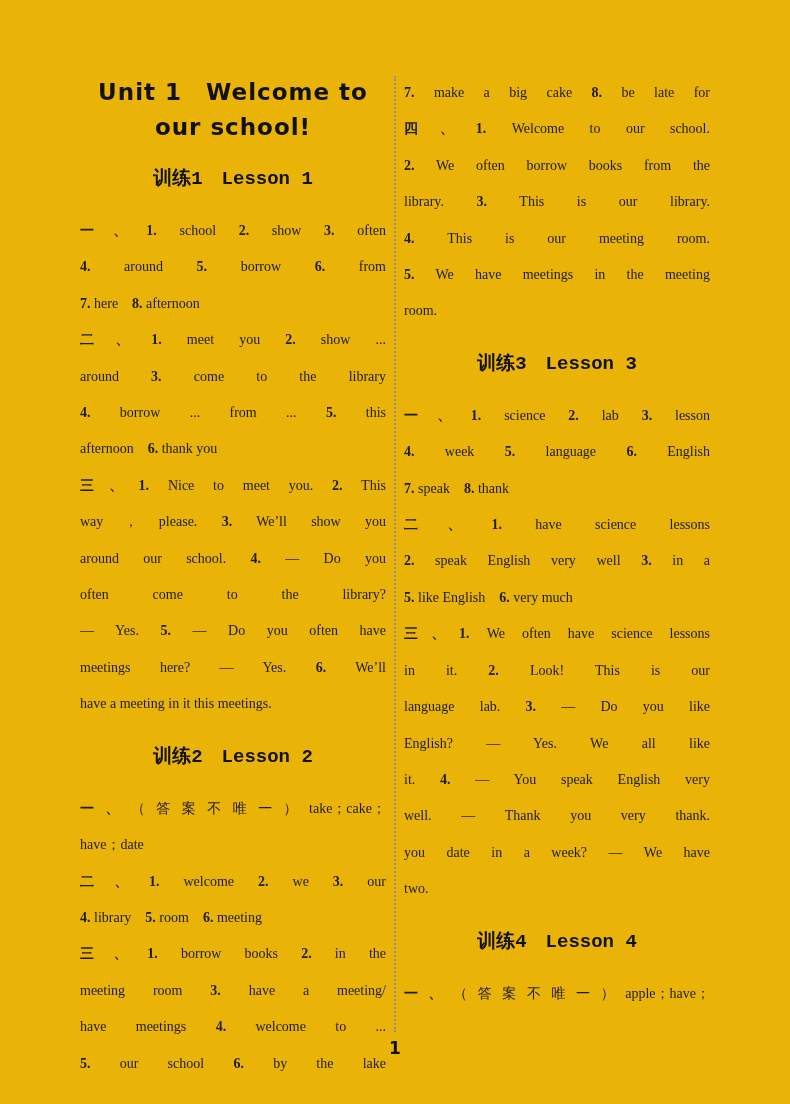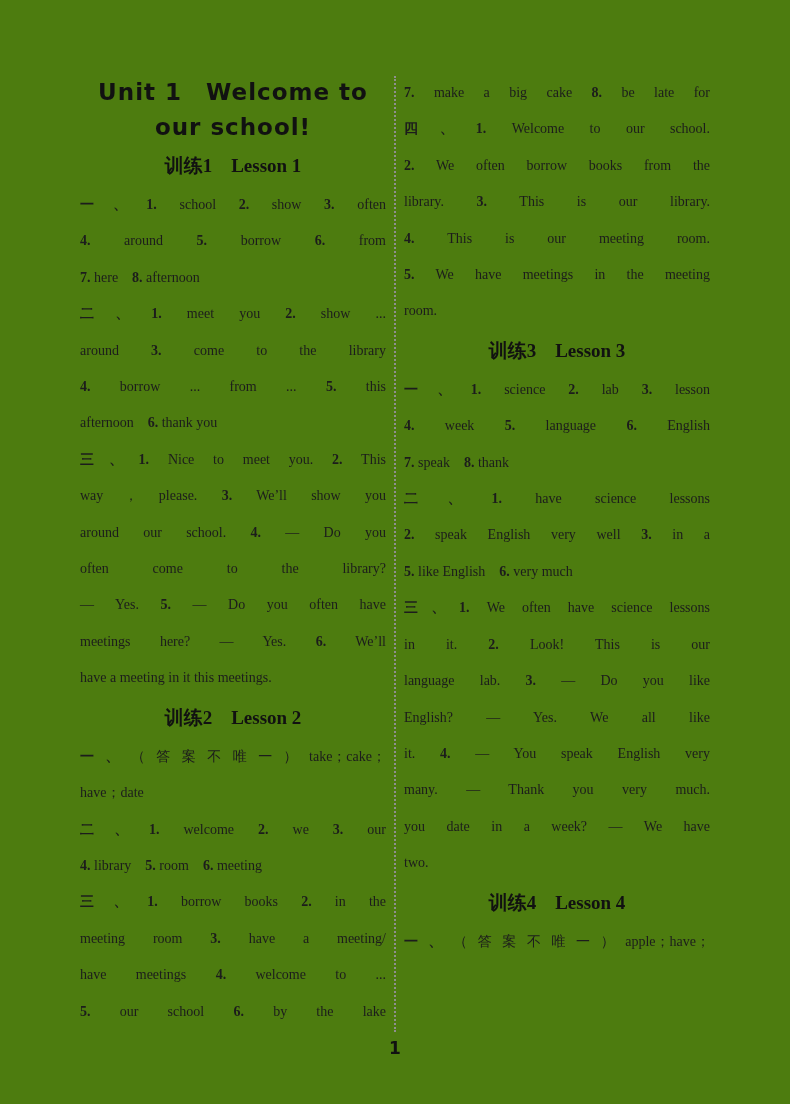--- a/index.html
+++ b/index.html
@@ -2,21 +2,21 @@
 <html><head>
 <meta charset="utf-8">
 <style>
   html, body { margin: 0; padding: 0; }
   body {
     width: 790px; height: 1104px;
     background: #ffffff;
     overflow: hidden;
     font-family: "Liberation Serif", "DejaVu Serif", serif;
   }
-  .page { position: relative; width: 790px; height: 1104px; background: #4d7c0f; }
+  .page { position: relative; width: 790px; height: 1104px; background: #eab308; }
   .col { position: absolute; top: 75px; width: 306px; color: #1c1c1c; }
   .col-left  { left: 80px;  }
   .col-right { left: 404px; }
   .line {
     font-family: "Liberation Serif", "DejaVu Serif", serif;
     font-size: 14px;
     line-height: 36.4px;
     white-space: normal;
     color: #1c1c1c;
   }
@@ -25,25 +25,25 @@
   .title-line {
     font-family: "DejaVu Sans", "Liberation Sans", sans-serif;
     font-weight: bold;
     font-size: 23px;
     line-height: 35px;
     letter-spacing: 1px;
     text-align: center;
     color: #111111;
   }
   .heading {
-    font-family: Liberation Serif, serif;
+    font-family: Liberation Mono, monospace;
     font-weight: bold;
     font-size: 19px;
     line-height: 38px;
-    margin: 2px 0;
+    margin: 15px 0;
     text-align: center;
     color: #111111;
   }
   .divider {
     position: absolute;
     left: 394px; top: 76px;
     height: 956px; width: 0;
     border-left: 2px dotted #8f8f8f;
   }
   .pageno {
@@ -102,20 +102,20 @@
       <div class="line jl"><b>4.</b> week <b>5.</b> language <b>6.</b> English</div>
       <div class="line"><b>7.</b> speak <b>8.</b> thank</div>
       <div class="line jl"><b>二、</b><b>1.</b> have science lessons</div>
       <div class="line jl"><b>2.</b> speak English very well <b>3.</b> in a</div>
       <div class="line"><b>5.</b> like English <b>6.</b> very much</div>
       <div class="line jl"><b>三、</b><b>1.</b> We often have science lessons</div>
       <div class="line jl">in it. <b>2.</b> Look! This is our</div>
       <div class="line jl">language lab. <b>3.</b> — Do you like</div>
       <div class="line jl">English? — Yes. We all like</div>
       <div class="line jl">it. <b>4.</b> — You speak English very</div>
-      <div class="line jl">many. — Thank you very much.</div>
+      <div class="line jl">well. — Thank you very thank.</div>
       <div class="line jl">you date in a week? — We have</div>
       <div class="line">two.</div>
       <div class="heading">训练4 Lesson 4</div>
       <div class="line jl"><b>一、</b>（答案不唯一）apple；have；</div>
     </div>
   <div class="pageno">1</div>
 </div>
 
 </body></html>

